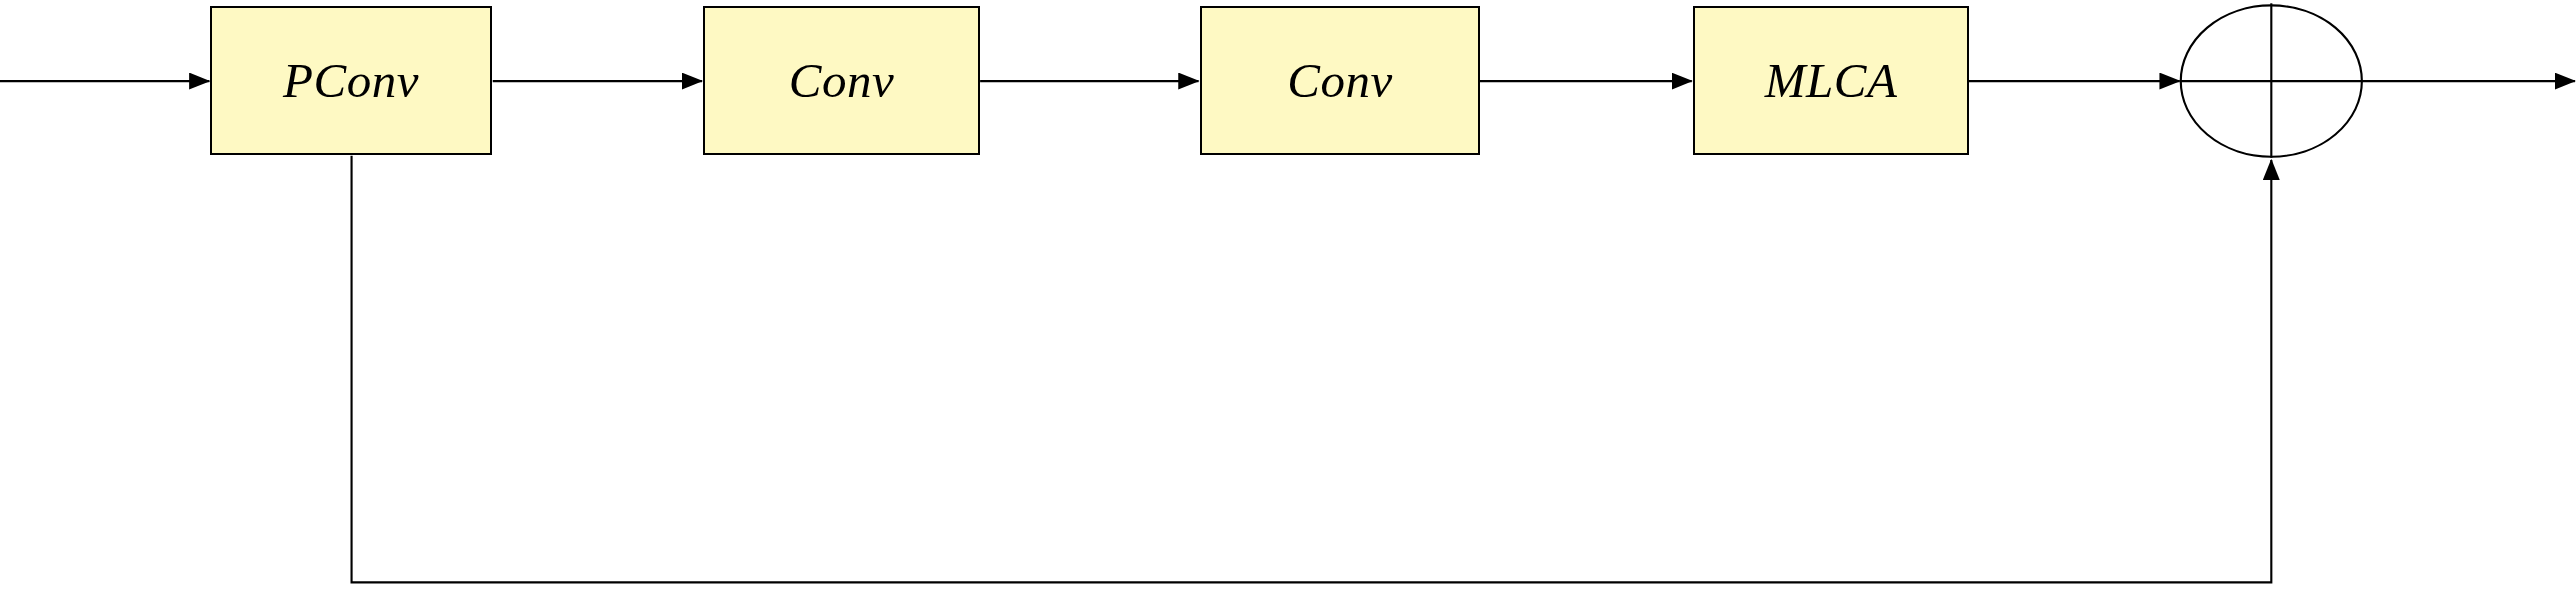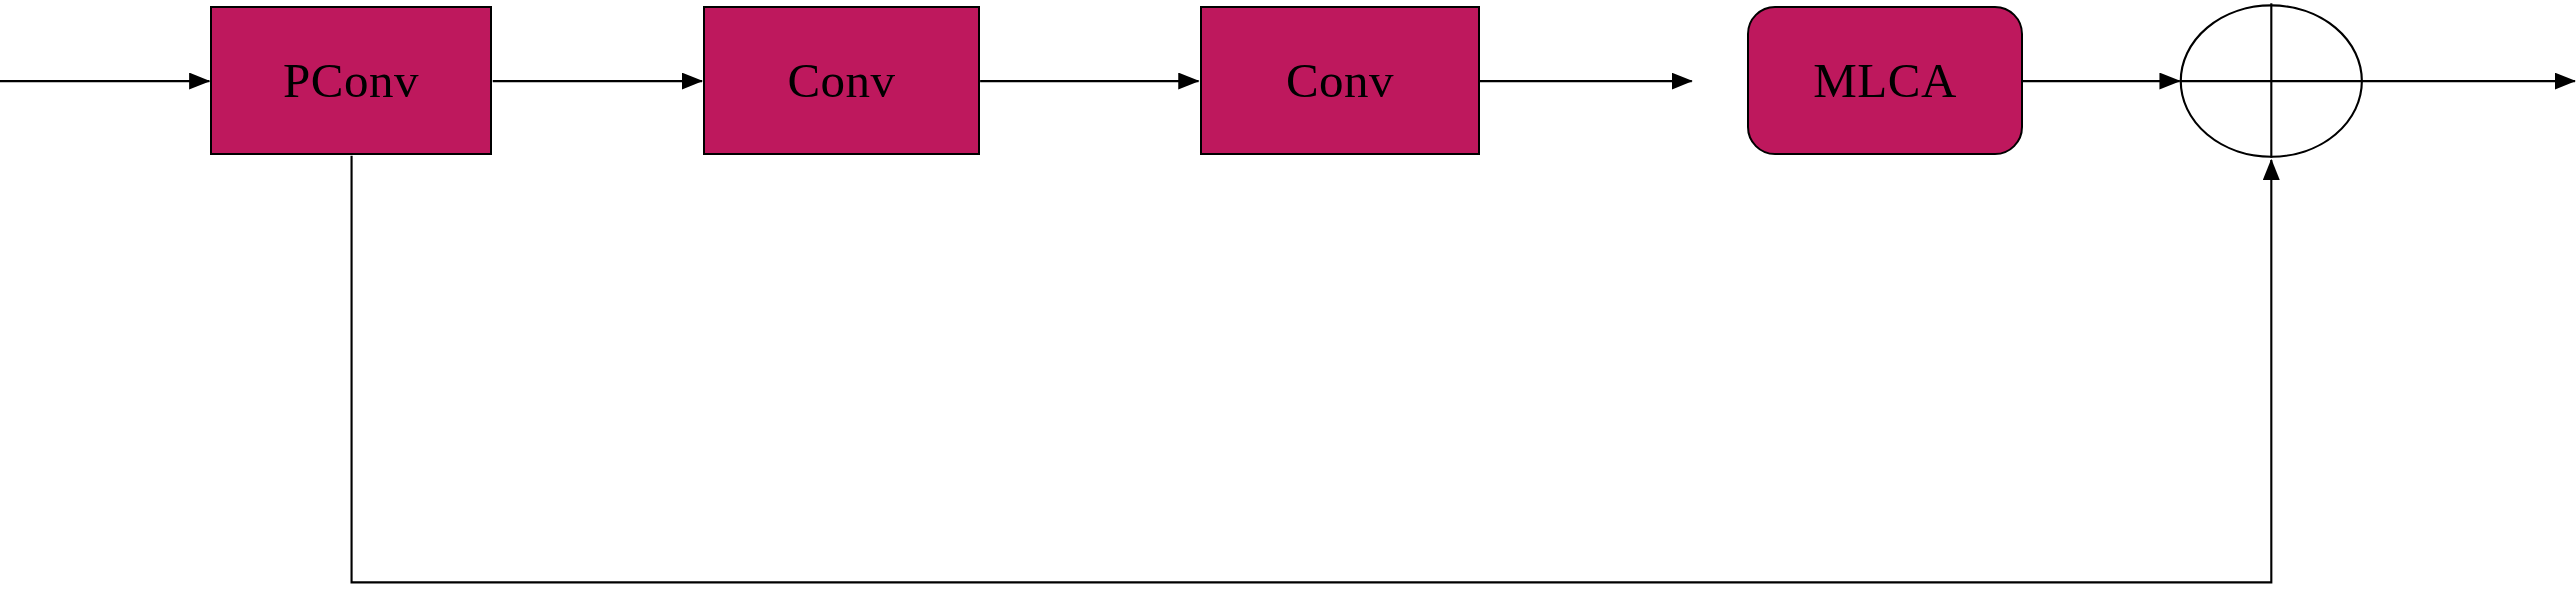--- a/index.html
+++ b/index.html
@@ -21,32 +21,33 @@
     top: 0;
     width: 2576px;
     height: 592px;
   }
   .node {
     position: absolute;
     top: 6.4px;
     height: 149px;
     box-sizing: border-box;
     border: 2.1px solid #000000;
-    background: #be185d;
+    background: #fef9c3;
     display: flex;
     align-items: center;
     justify-content: center;
     font-size: 49px;
     color: #000000;
     letter-spacing: 0.5px;
+    font-style: italic;
   }
   .node-pconv { left: 210px;  width: 282px; }
   .node-conv1 { left: 703px; width: 277px; }
   .node-conv2 { left: 1200px; width: 280px; }
-  .node-mlca  { left: 1747px; width: 276px; border-radius: 28px; }
+  .node-mlca  { left: 1693px; width: 276px; }
 </style>
 </head>
 <body>
 
 <div class="canvas">
 
   <svg class="wires" viewBox="0 0 4836 1111" xmlns="http://www.w3.org/2000/svg">
     <defs>
       <marker id="arrow" viewBox="0 0 10 8" refX="9.5" refY="4" markerWidth="10" markerHeight="8" orient="auto">
         <path d="M0,0 L10,4 L0,8 Z" fill="#000000"></path>

